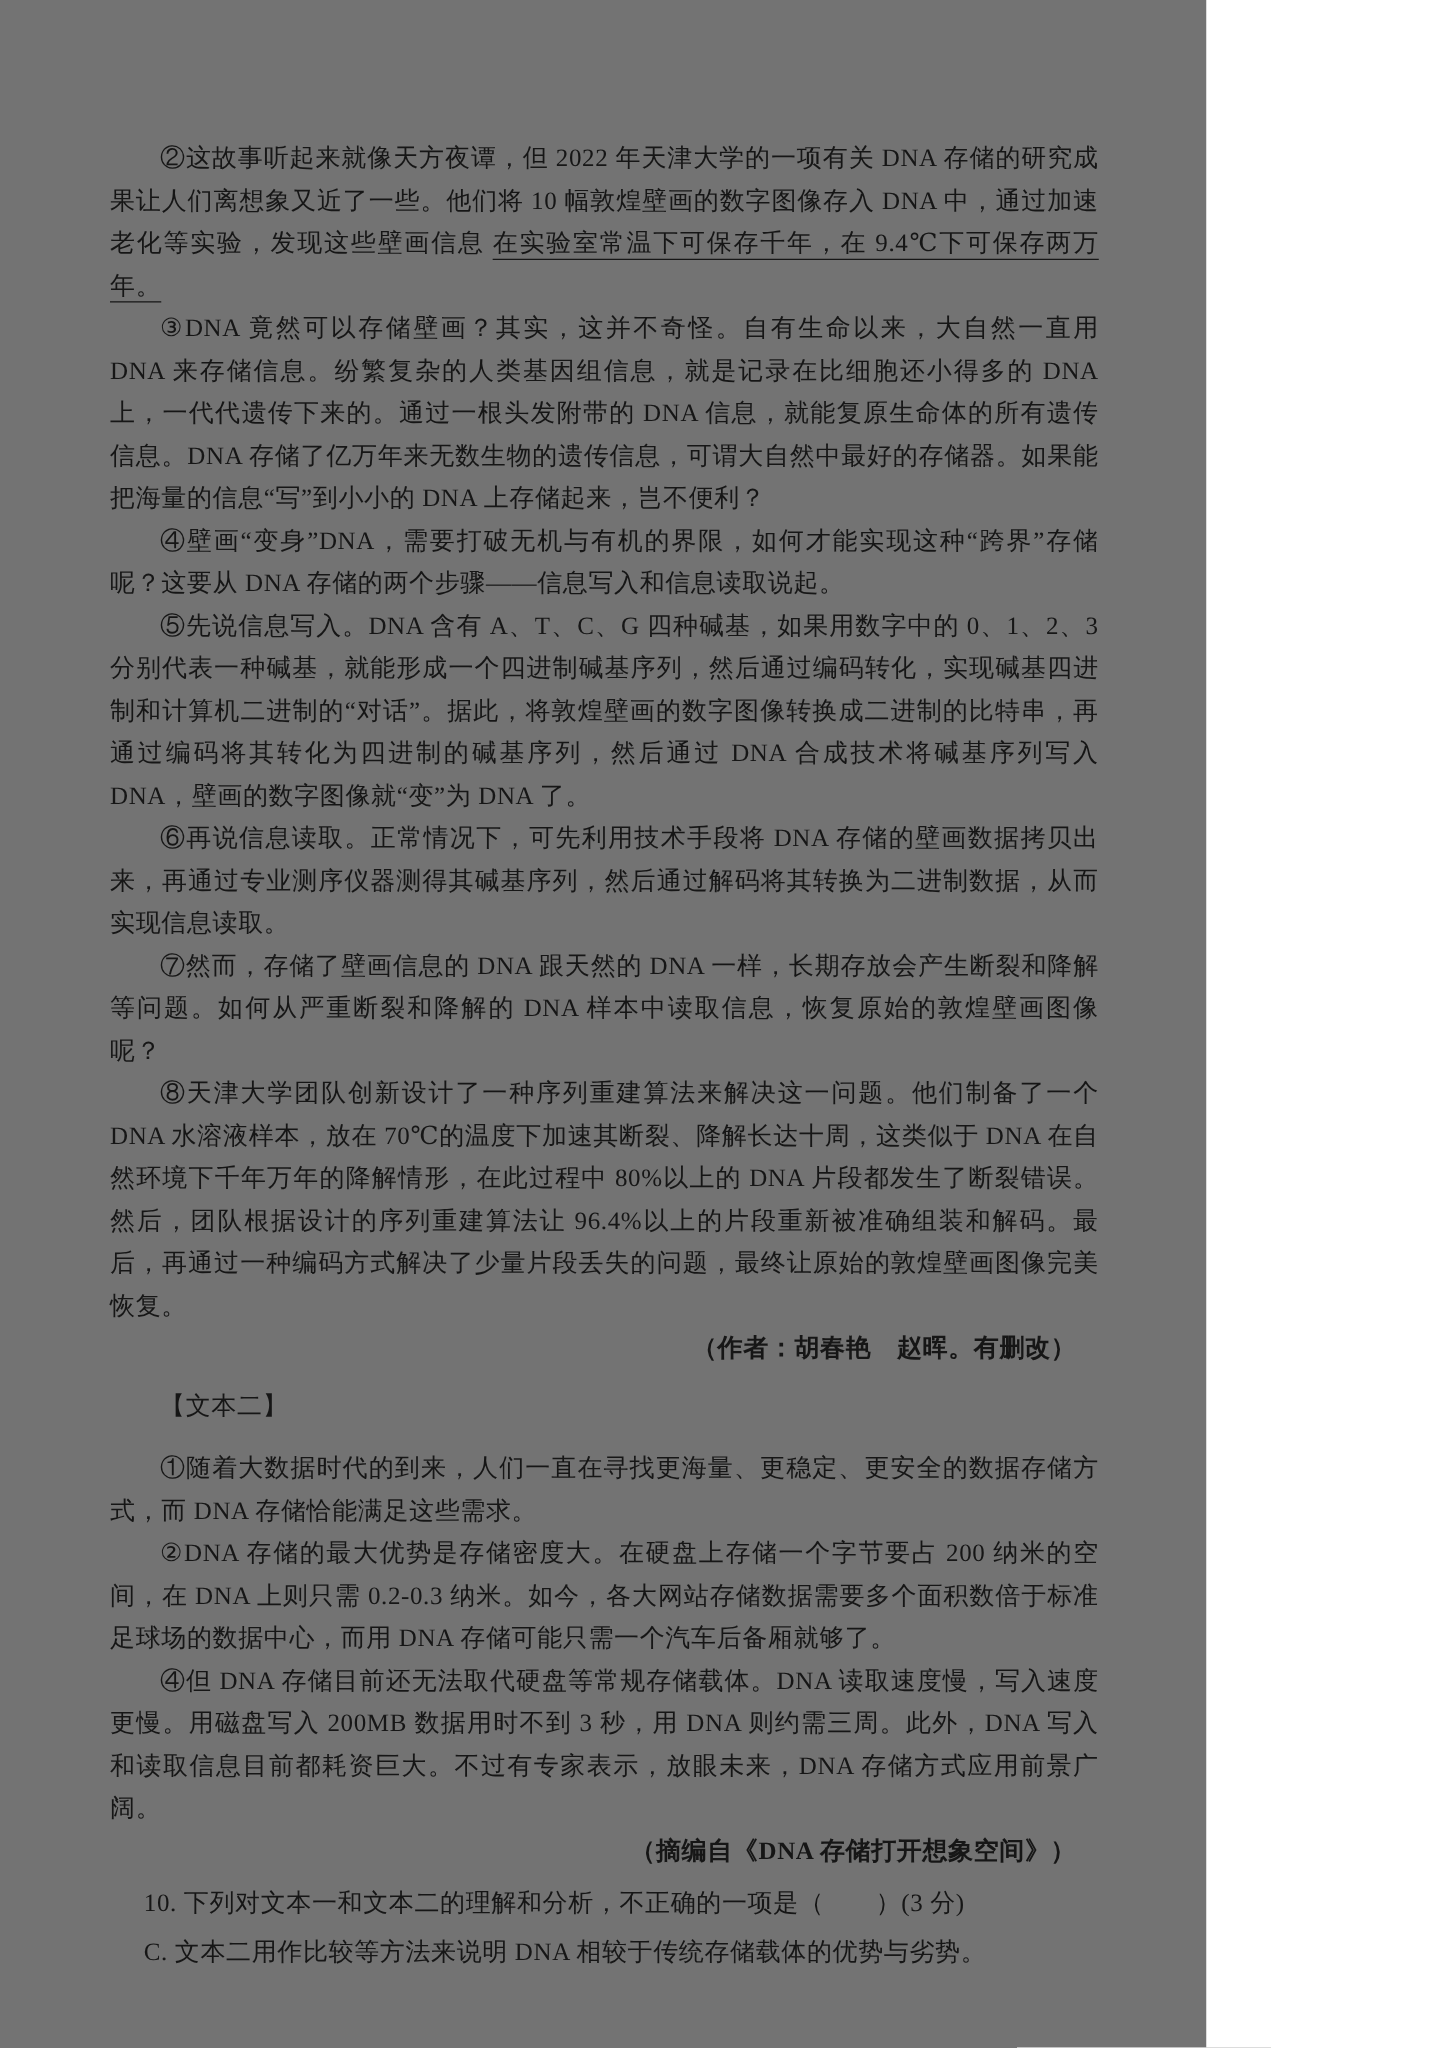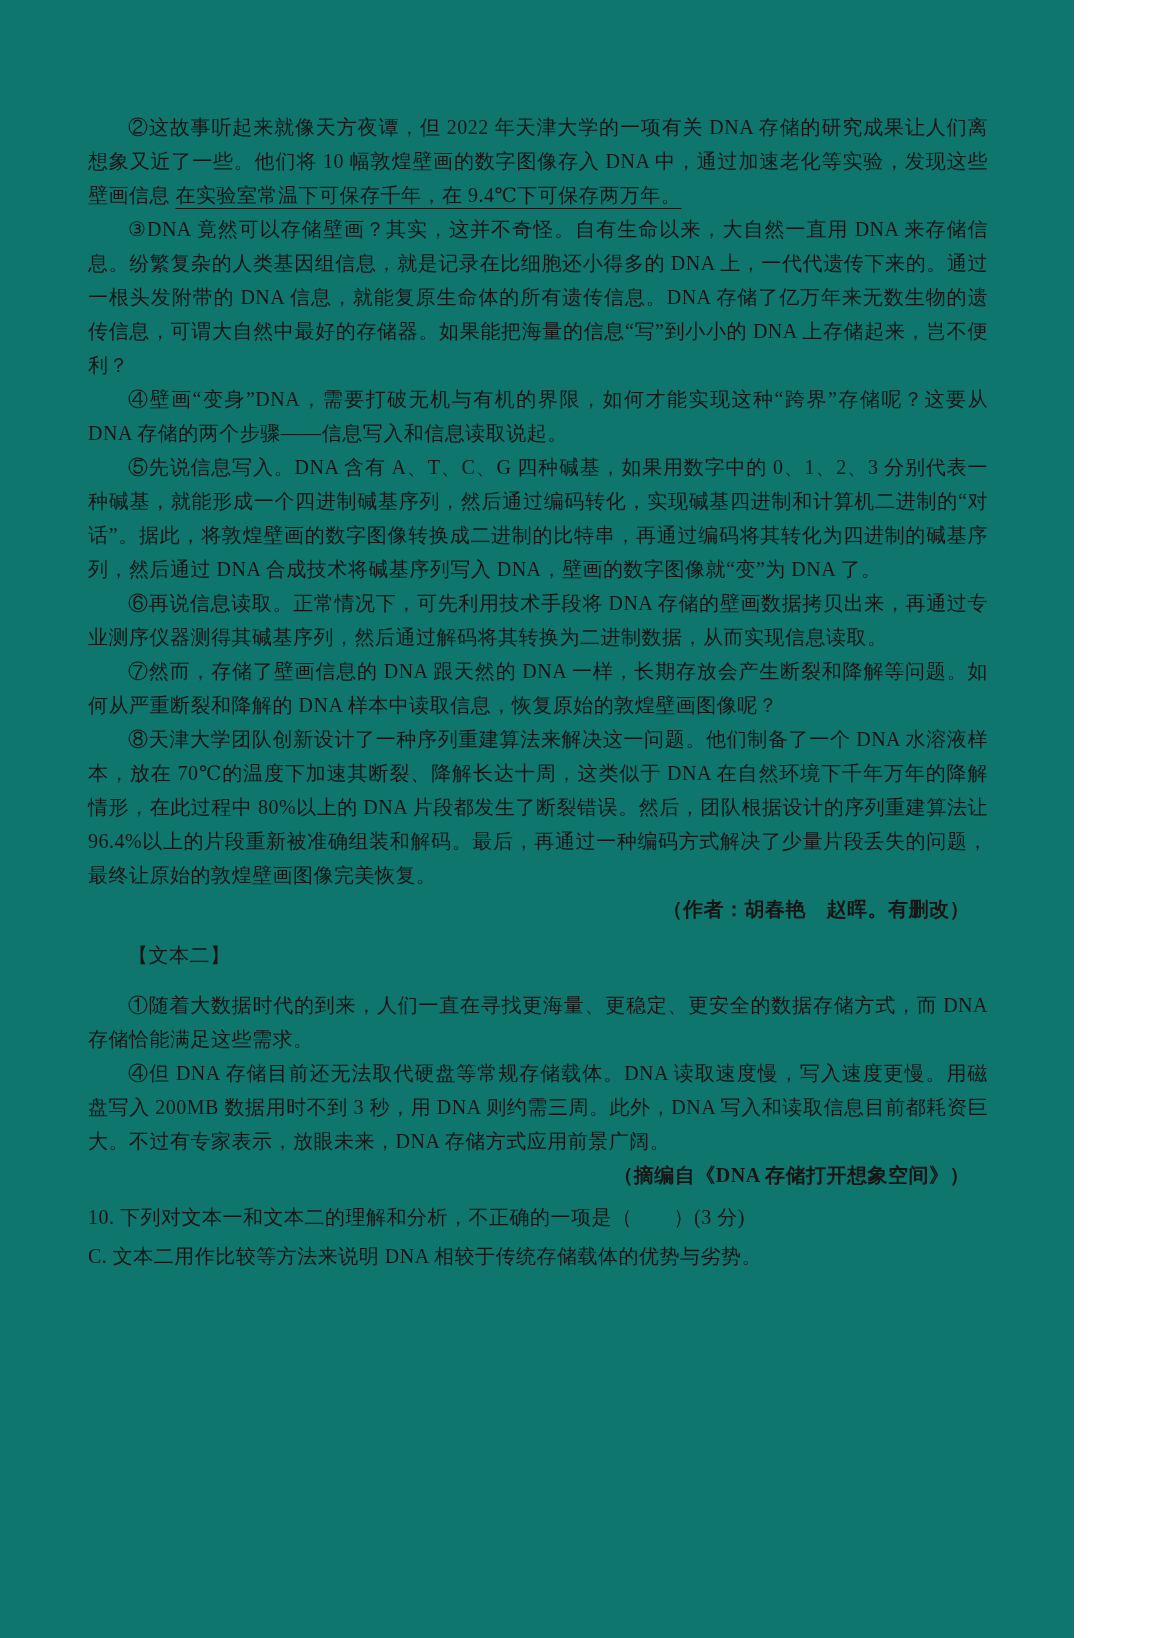--- a/index.html
+++ b/index.html
@@ -2,23 +2,23 @@
 <html><head>
 <meta charset="utf-8">
 <style>
   html, body {
     margin: 0;
     padding: 0;
     background: #ffffff;
   }
   .page {
     position: relative;
-    width: 1074px;
+    width: 965px;
     height: 1638px;
-    background: #0f766e;
+    background: #737373;
     overflow: hidden;
     font-family: "Liberation Serif", "DejaVu Serif", serif;
     color: #161616;
   }
   .content {
     padding: 110px 86px 0 88px;
     font-size: 20px;
     line-height: 34px;
     letter-spacing: 0.5px;
   }
@@ -42,20 +42,21 @@
   }
   .section-heading {
     margin: 12px 0 16px 0;
     text-indent: 2em;
     font-weight: normal;
     font-size: 20px;
     line-height: 34px;
   }
   .question-block {
     margin-top: 8px;
+    margin-left: 27px;
   }
   .question-stem, .option {
     margin: 5px 0 0 0;
     text-align: left;
     text-indent: 0;
     line-height: 34px;
   }
 </style>
 </head>
 <body>
@@ -70,20 +71,21 @@
       <p class="para">⑤先说信息写入。DNA 含有 A、T、C、G 四种碱基，如果用数字中的 0、1、2、3 分别代表一种碱基，就能形成一个四进制碱基序列，然后通过编码转化，实现碱基四进制和计算机二进制的“对话”。据此，将敦煌壁画的数字图像转换成二进制的比特串，再通过编码将其转化为四进制的碱基序列，然后通过 DNA 合成技术将碱基序列写入 DNA，壁画的数字图像就“变”为 DNA 了。</p>
       <p class="para">⑥再说信息读取。正常情况下，可先利用技术手段将 DNA 存储的壁画数据拷贝出来，再通过专业测序仪器测得其碱基序列，然后通过解码将其转换为二进制数据，从而实现信息读取。</p>
       <p class="para">⑦然而，存储了壁画信息的 DNA 跟天然的 DNA 一样，长期存放会产生断裂和降解等问题。如何从严重断裂和降解的 DNA 样本中读取信息，恢复原始的敦煌壁画图像呢？</p>
       <p class="para">⑧天津大学团队创新设计了一种序列重建算法来解决这一问题。他们制备了一个 DNA 水溶液样本，放在 70℃的温度下加速其断裂、降解长达十周，这类似于 DNA 在自然环境下千年万年的降解情形，在此过程中 80%以上的 DNA 片段都发生了断裂错误。然后，团队根据设计的序列重建算法让 96.4%以上的片段重新被准确组装和解码。最后，再通过一种编码方式解决了少量片段丢失的问题，最终让原始的敦煌壁画图像完美恢复。</p>
       <p class="para byline">（作者：胡春艳　赵晖。有删改）</p>
     </section>
 
     <section>
       <h3 class="section-heading">【文本二】</h3>
       <p class="para">①随着大数据时代的到来，人们一直在寻找更海量、更稳定、更安全的数据存储方式，而 DNA 存储恰能满足这些需求。</p>
+      <p class="para">②DNA 存储的最大优势是存储密度大。在硬盘上存储一个字节要占 200 纳米的空间，在 DNA 上则只需 0.2-0.3 纳米。如今，各大网站存储数据需要多个面积数倍于标准足球场的数据中心，而用 DNA 存储可能只需一个汽车后备厢就够了。</p>
       <p class="para">④但 DNA 存储目前还无法取代硬盘等常规存储载体。DNA 读取速度慢，写入速度更慢。用磁盘写入 200MB 数据用时不到 3 秒，用 DNA 则约需三周。此外，DNA 写入和读取信息目前都耗资巨大。不过有专家表示，放眼未来，DNA 存储方式应用前景广阔。</p>
       <p class="para source-line">（摘编自《DNA 存储打开想象空间》）</p>
     </section>
 
     <section class="question-block">
       <p class="para question-stem">10. 下列对文本一和文本二的理解和分析，不正确的一项是（　　）(3 分)</p>
       <p class="para option">C. 文本二用作比较等方法来说明 DNA 相较于传统存储载体的优势与劣势。</p>
     </section>
 
   </div>

